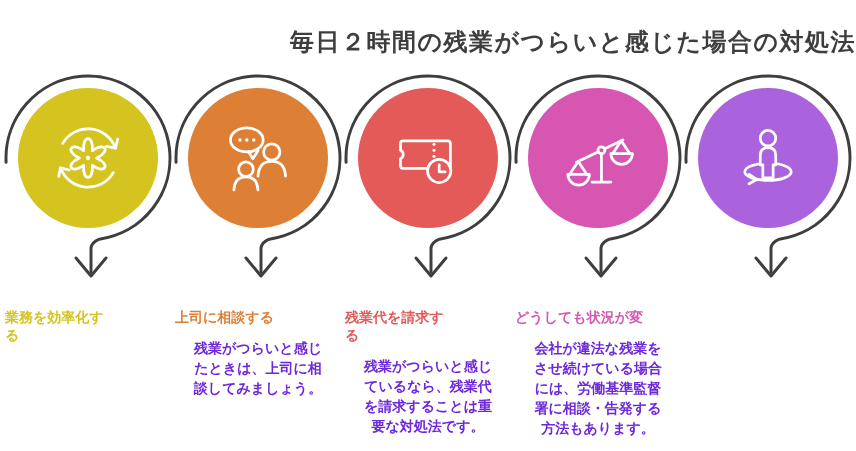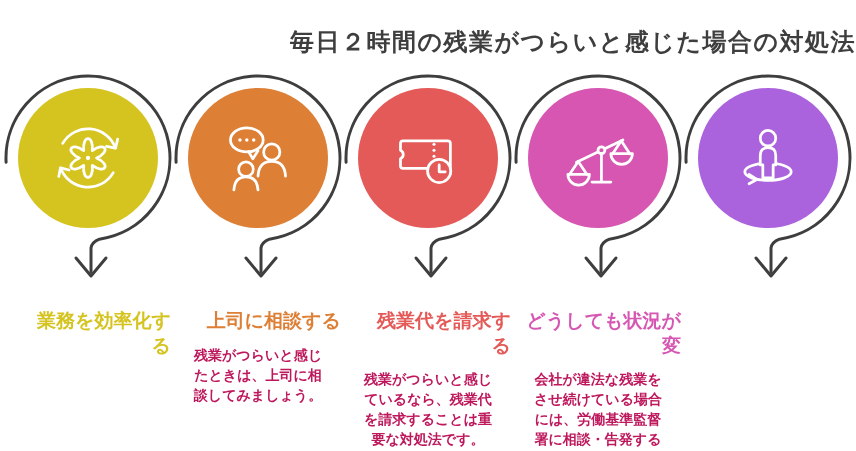--- a/index.html
+++ b/index.html
@@ -27,30 +27,30 @@
   .ring-arrow{position:absolute;left:0;top:0;}
   .circle{
     position:absolute;left:15px;top:18px;
     width:140px;height:140px;border-radius:50%;
     background:var(--accent);
     display:flex;align-items:center;justify-content:center;
   }
   .icon-svg{width:86px;height:86px;}
   .heading{
     margin:16px 2px 0 2px;
-    text-align:right;
-    font-size:19px;font-weight:bold;line-height:1.3;
+    text-align:left;
+    font-size:14px;font-weight:bold;line-height:1.3;
     color:var(--accent);
     white-space:pre-line;
   }
   .body{
     margin:12px 2px 0 2px;
     text-align:center;
     font-size:14px;font-weight:600;line-height:1.43;
-    color:#be185d;
+    color:#6d28d9;
     white-space:pre-line;
   }
 </style>
 </head>
 <body>
 
 <div class="canvas">
 
   <div class="title">毎日２時間の残業がつらいと感じた場合の対処法</div>
 

